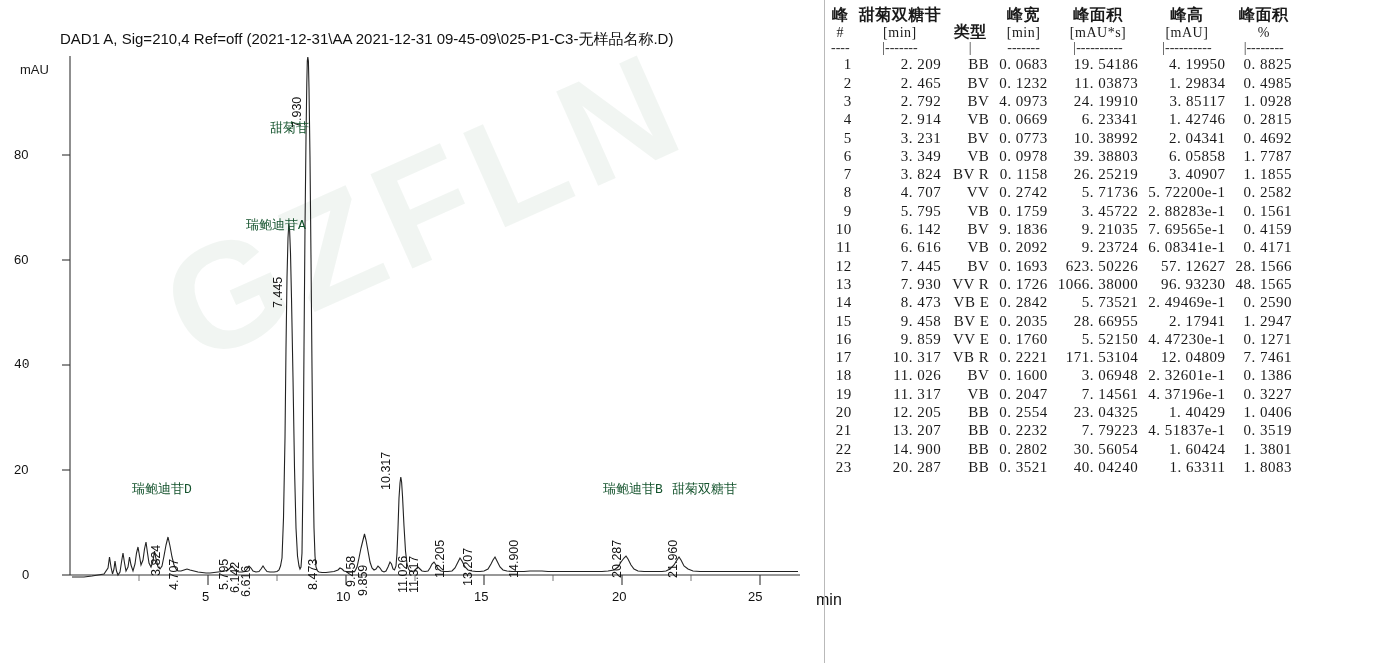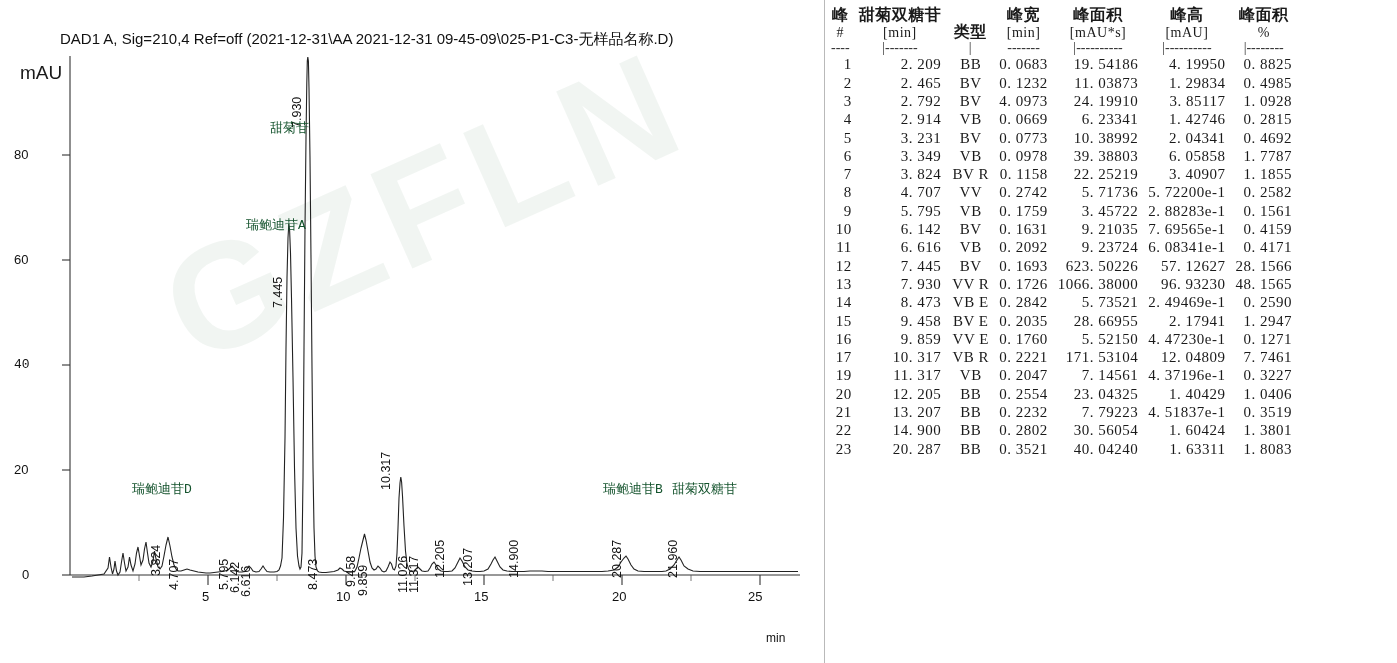--- a/index.html
+++ b/index.html
@@ -36,21 +36,21 @@
     font-size: 15px;
     font-family: "Liberation Sans", sans-serif;
     color: #111;
     white-space: nowrap;
     text-align: right;
   }
   #y-axis-label {
     position: absolute;
     left: 20px;
     top: 62px;
-    font-size: 19px;
+    font-size: 13px;
     font-family: "Liberation Sans", sans-serif;
   }
   #plot {
     position: absolute;
     left: 48px;
     top: 48px;
     width: 760px;
     height: 550px;
   }
   #plot svg { display: block; }
@@ -118,21 +118,21 @@
     white-space: nowrap;
   }
   table.results td {
     padding: 0 5px;
     line-height: 1.22;
     white-space: nowrap;
     text-align: right;
     font-size: 15px;
   }
   table.results td.ctype {
-    text-align: center;
+    text-align: right;
     padding-left: 6px;
   }
   table.results td.cnum {
     text-align: right;
     padding-right: 2px;
   }
   tr.rule td {
     font-size: 14px;
     line-height: 1.0;
     color: #333;
@@ -242,21 +242,21 @@
       <div class="tick-label" style="left:-34px; top:414px;">20</div>
       <div class="tick-label" style="left:-34px; top:309px;font-family:Liberation Mono, monospace;">40</div>
       <div class="tick-label" style="left:-34px; top:204px;">60</div>
       <div class="tick-label" style="left:-34px; top:99px;">80</div>
 
       <div class="tick-label" style="left:154px; top:541px;">5</div>
       <div class="tick-label" style="left:288px; top:541px;">10</div>
       <div class="tick-label" style="left:426px; top:541px;">15</div>
       <div class="tick-label" style="left:564px; top:541px;">20</div>
       <div class="tick-label" style="left:700px; top:541px;">25</div>
-      <div class="tick-label" style="left:718px; top:543px; font-size:12px;margin-top:40px;">min</div>
+      <div class="tick-label" style="left:768px; top:543px; font-size:16px;">min</div>
 
       <div class="peak-label" style="left:115px; top:514px;">3.824</div>
       <div class="peak-label" style="left:133px; top:528px;">4.707</div>
       <div class="peak-label" style="left:183px; top:528px;">5.795</div>
       <div class="peak-label" style="left:194px; top:531px;">6.142</div>
       <div class="peak-label" style="left:205px; top:535px;">6.616</div>
       <div class="peak-label" style="left:237px; top:246px;">7.445</div>
       <div class="peak-label" style="left:256px; top:66px;">7.930</div>
       <div class="peak-label" style="left:272px; top:528px;">8.473</div>
       <div class="peak-label" style="left:310px; top:525px;">9.458</div>
@@ -374,21 +374,21 @@
           <td>0. 0978</td>
           <td>39. 38803</td>
           <td>6. 05858</td>
           <td>1. 7787</td>
         </tr>
         <tr>
           <td class="cnum">7</td>
           <td>3. 824</td>
           <td class="ctype">BV R</td>
           <td>0. 1158</td>
-          <td>22. 25219</td>
+          <td>26. 25219</td>
           <td>3. 40907</td>
           <td>1. 1855</td>
         </tr>
         <tr>
           <td class="cnum">8</td>
           <td>4. 707</td>
           <td class="ctype">VV</td>
           <td>0. 2742</td>
           <td>5. 71736</td>
           <td>5. 72200e-1</td>
@@ -400,21 +400,21 @@
           <td class="ctype">VB</td>
           <td>0. 1759</td>
           <td>3. 45722</td>
           <td>2. 88283e-1</td>
           <td>0. 1561</td>
         </tr>
         <tr>
           <td class="cnum">10</td>
           <td>6. 142</td>
           <td class="ctype">BV</td>
-          <td>0. 1631</td>
+          <td>9. 1836</td>
           <td>9. 21035</td>
           <td>7. 69565e-1</td>
           <td>0. 4159</td>
         </tr>
         <tr>
           <td class="cnum">11</td>
           <td>6. 616</td>
           <td class="ctype">VB</td>
           <td>0. 2092</td>
           <td>9. 23724</td>
@@ -469,20 +469,29 @@
         <tr>
           <td class="cnum">17</td>
           <td>10. 317</td>
           <td class="ctype">VB R</td>
           <td>0. 2221</td>
           <td>171. 53104</td>
           <td>12. 04809</td>
           <td>7. 7461</td>
         </tr>
         <tr>
+          <td class="cnum">18</td>
+          <td>11. 026</td>
+          <td class="ctype">BV</td>
+          <td>0. 1600</td>
+          <td>3. 06948</td>
+          <td>2. 32601e-1</td>
+          <td>0. 1386</td>
+        </tr>
+        <tr>
           <td class="cnum">19</td>
           <td>11. 317</td>
           <td class="ctype">VB</td>
           <td>0. 2047</td>
           <td>7. 14561</td>
           <td>4. 37196e-1</td>
           <td>0. 3227</td>
         </tr>
         <tr>
           <td class="cnum">20</td>

